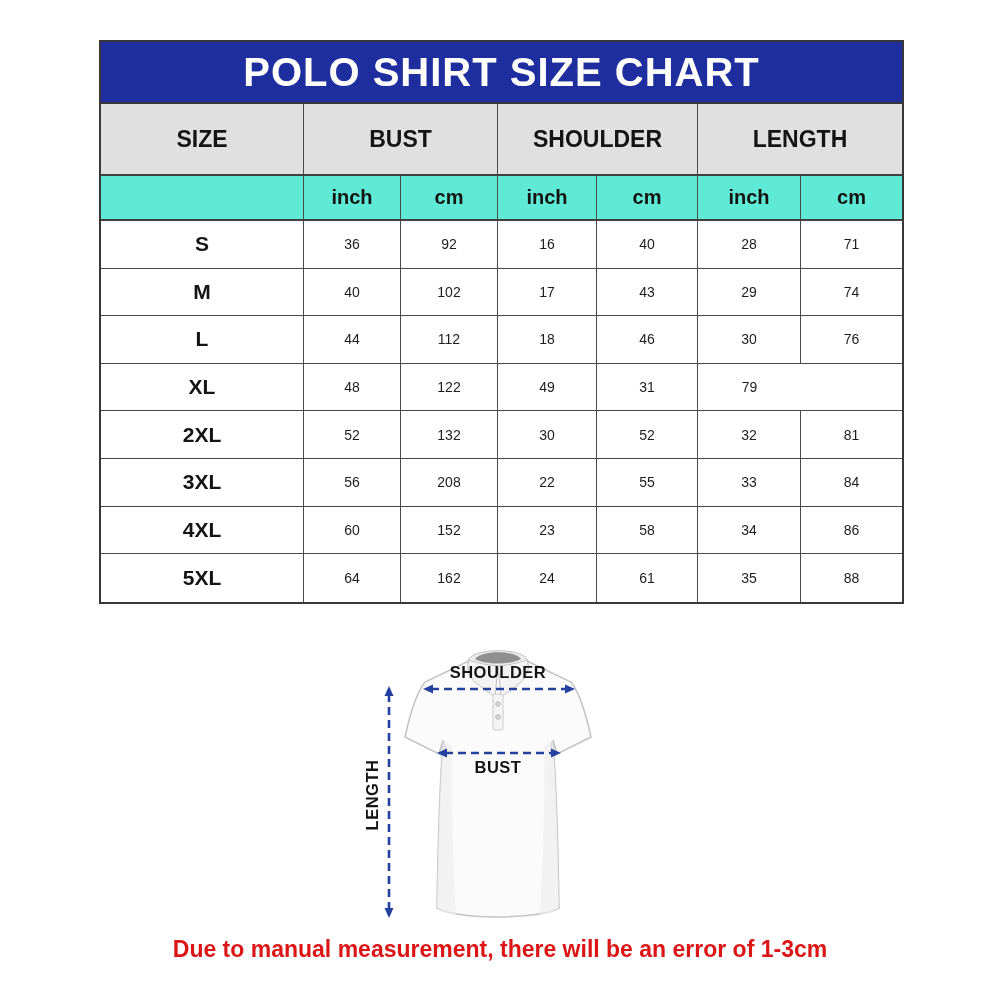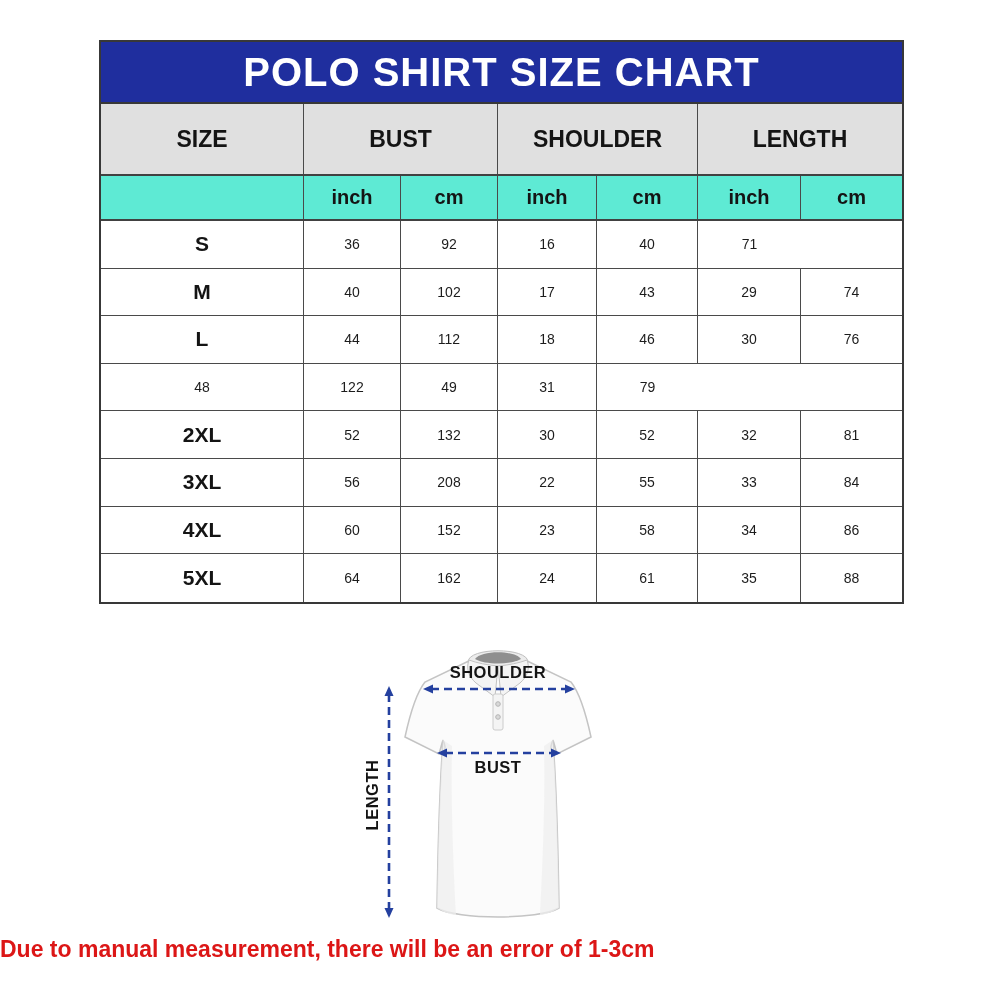--- a/index.html
+++ b/index.html
@@ -85,20 +85,21 @@
     text-anchor: middle;
     letter-spacing: 0.5px;
   }
 
   
   .disclaimer {
     position: absolute;
     left: 0;
     top: 936px;
     width: 1000px;
+    text-align: center;
     color: #dc1616;
     font-size: 23px;
     font-weight: bold;
   }
 </style>
 </head>
 <body>
 
 <div class="page">
 
@@ -124,20 +125,21 @@
       <div class="cell">inch</div>
       <div class="cell">cm</div>
     </div>
 
     <div class="grid-row data-row">
       <div class="cell size-cell">S</div>
       <div class="cell value-cell">36</div>
       <div class="cell value-cell">92</div>
       <div class="cell value-cell">16</div>
       <div class="cell value-cell">40</div>
+      <div class="cell value-cell">28</div>
       <div class="cell value-cell">71</div>
     </div>
 
     <div class="grid-row data-row">
       <div class="cell size-cell">M</div>
       <div class="cell value-cell">40</div>
       <div class="cell value-cell">102</div>
       <div class="cell value-cell">17</div>
       <div class="cell value-cell">43</div>
       <div class="cell value-cell">29</div>
@@ -148,20 +150,21 @@
       <div class="cell size-cell">L</div>
       <div class="cell value-cell">44</div>
       <div class="cell value-cell">112</div>
       <div class="cell value-cell">18</div>
       <div class="cell value-cell">46</div>
       <div class="cell value-cell">30</div>
       <div class="cell value-cell">76</div>
     </div>
 
     <div class="grid-row data-row">
+      <div class="cell size-cell">XL</div>
       <div class="cell value-cell">48</div>
       <div class="cell value-cell">122</div>
       <div class="cell value-cell">49</div>
       <div class="cell value-cell">31</div>
       <div class="cell value-cell">79</div>
     </div>
 
     <div class="grid-row data-row">
       <div class="cell size-cell">2XL</div>
       <div class="cell value-cell">52</div>

